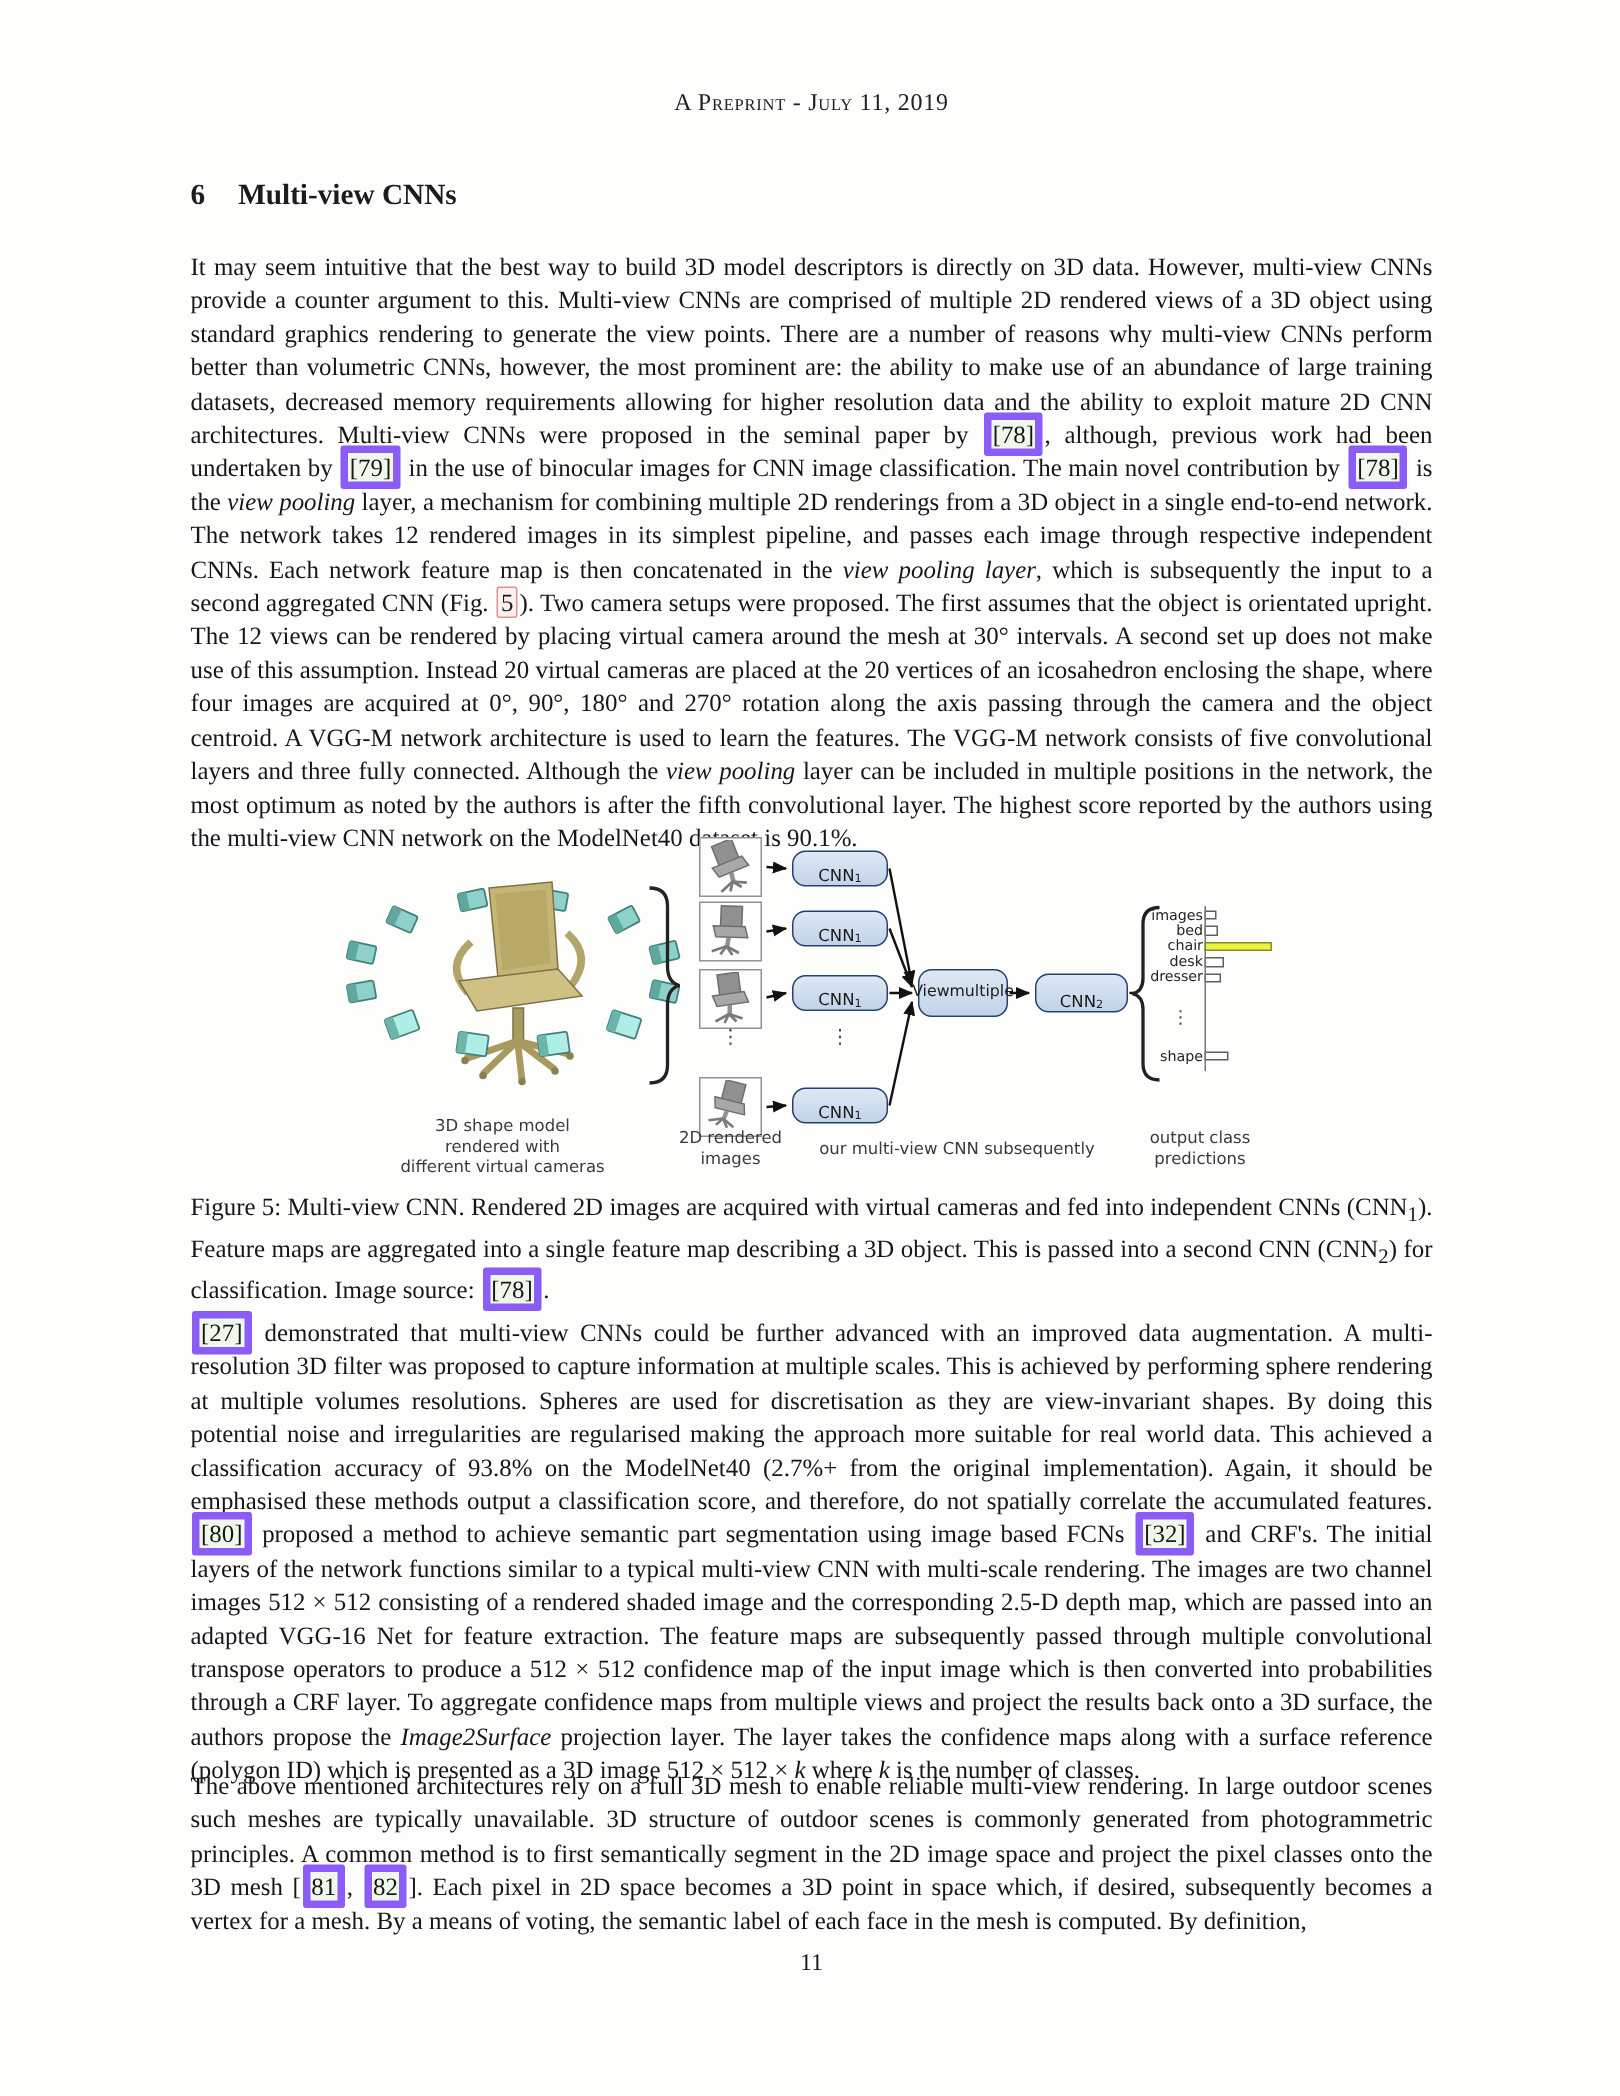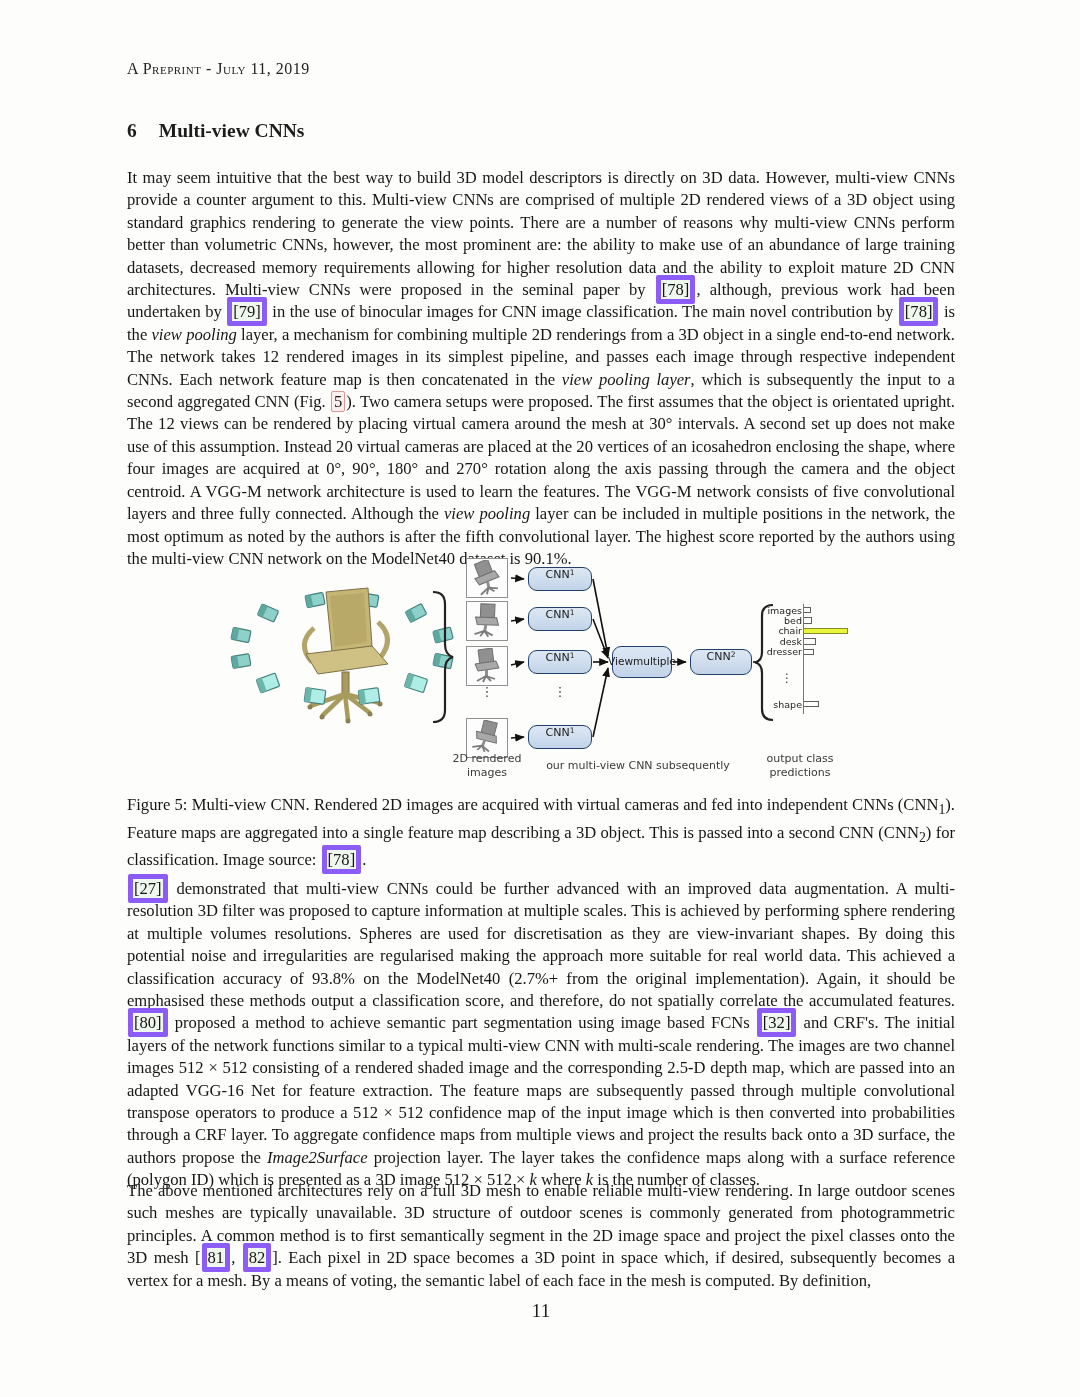--- a/index.html
+++ b/index.html
@@ -5,21 +5,21 @@
   html,body { margin:0; padding:0; background:#e8e8e8; }
   .page {
     position:relative; width:1080px; height:1397px; margin:0 auto;
     background:#fdfdfb; overflow:hidden; color:#1c1c1c;
     font-family:"Liberation Serif", serif;
   }
   .abs { position:absolute; }
 
   
   .header-line {
-    left:127px; top:60px; width:828px; text-align:left;
+    left:127px; top:60px; width:828px; text-align:center;
     font-variant:small-caps; letter-spacing:.5px; font-size:16px; color:#222;
   }
   .section-heading { left:127px; top:120px; width:828px; font-size:19.5px; font-weight:bold; }
   .section-heading .sec-num { margin-right:22px; }
   .para {
     left:127px; width:828px; font-size:16.6px; line-height:22.4px;
     text-align:justify; color:#161616;
   }
   #para1 { top:167px; }
   #caption { top:794px; }
@@ -27,36 +27,36 @@
   #para3 { top:1180px; }
   .para i { font-style:italic; }
   .cite-box {
     border:5px solid #8b5cf6; background:#f0f8ee; border-radius:2px;
     padding:0 1px; margin:0 1px; cursor:pointer;
   }
   .ref-box {
     border:1px solid #dd9595; background:#fcefee; border-radius:2px;
     padding:0 2px; margin:0 1px; cursor:pointer;
   }
-  .page-number { left:127px; top:1300px; width:828px; text-align:center; font-size:19px; }
+  .page-number { left:127px; top:1300px; width:828px; text-align:center; font-size:16px; }
 
   
   .figure { left:127px; top:552px; width:828px; height:243px; font-family:"DejaVu Sans", sans-serif; }
   .fig-svg { position:absolute; left:0; top:0; pointer-events:none; }
 
   .thumb {
     position:absolute; width:42px; height:40px; background:#fdfdfd;
     border:1.5px solid #919191; box-sizing:border-box;
     display:flex; align-items:center; justify-content:center;
   }
   .cnn-box {
     position:absolute; width:64px; height:24px; box-sizing:border-box;
     background:linear-gradient(#dde8f4,#c2d3e8);
     border:1.7px solid #22406e; border-radius:9px;
-    display:flex; align-items:flex-start; justify-content:center;
+    display:flex; align-items:flex-end; justify-content:center;
     font-size:11px; color:#1a1a1a;
   }
   .cnn-box sub { font-size:7.5px; }
   .vp-box {
     position:absolute; left:485px; top:94px; width:60px; height:32px; box-sizing:border-box;
     background:linear-gradient(#dde8f4,#c2d3e8);
     border:1.7px solid #22406e; border-radius:9px;
     display:flex; flex-direction:row; align-items:center; justify-content:center;
     font-size:10.5px; line-height:11.5px; color:#1a1a1a;
   }
@@ -267,20 +267,23 @@
       </g>
       <g stroke="#222" stroke-width="2.2" fill="none">
 
         <path d="M306,40 Q318,40 318,52 L318,92 Q318,103 326,105 Q318,107 318,118 L318,158 Q318,170 306,170"></path>
 
         <path d="M646,53 Q635,53 635,64 L635,100 Q635,109 628,110.5 Q635,112 635,121 L635,157 Q635,168 646,168"></path>
       </g>
     </svg>
 
     
+    <div class="fig-label" style="left:118px; top:192px; width:180px;">3D shape model
+rendered with
+different virtual cameras</div>
     <div class="fig-label" style="left:310px; top:200px; width:100px;">2D rendered
 images</div>
     <div class="fig-label" style="left:386px; top:207px; width:250px;">our multi-view CNN subsequently</div>
     <div class="fig-label" style="left:613px; top:200px; width:120px;">output class
 predictions</div>
   </div>
 
   <div id="caption" class="abs para">Figure 5: Multi-view CNN. Rendered 2D images are acquired with virtual cameras and fed into independent CNNs (CNN<sub>1</sub>). Feature maps are aggregated into a single feature map describing a 3D object. This is passed into a second CNN (CNN<sub>2</sub>) for classification. Image source: <span class="cite-box">[78]</span>.</div>
 
   <div id="para2" class="abs para"><span class="cite-box">[27]</span> demonstrated that multi-view CNNs could be further advanced with an improved data augmentation. A multi-resolution 3D filter was proposed to capture information at multiple scales. This is achieved by performing sphere rendering at multiple volumes resolutions. Spheres are used for discretisation as they are view-invariant shapes. By doing this potential noise and irregularities are regularised making the approach more suitable for real world data. This achieved a classification accuracy of 93.8% on the ModelNet40 (2.7%+ from the original implementation). Again, it should be emphasised these methods output a classification score, and therefore, do not spatially correlate the accumulated features. <span class="cite-box">[80]</span> proposed a method to achieve semantic part segmentation using image based FCNs <span class="cite-box">[32]</span> and CRF's. The initial layers of the network functions similar to a typical multi-view CNN with multi-scale rendering. The images are two channel images 512 × 512 consisting of a rendered shaded image and the corresponding 2.5-D depth map, which are passed into an adapted VGG-16 Net for feature extraction. The feature maps are subsequently passed through multiple convolutional transpose operators to produce a 512 × 512 confidence map of the input image which is then converted into probabilities through a CRF layer. To aggregate confidence maps from multiple views and project the results back onto a 3D surface, the authors propose the <i>Image2Surface</i> projection layer. The layer takes the confidence maps along with a surface reference (polygon ID) which is presented as a 3D image 512 × 512 × <i>k</i> where <i>k</i> is the number of classes.</div>

